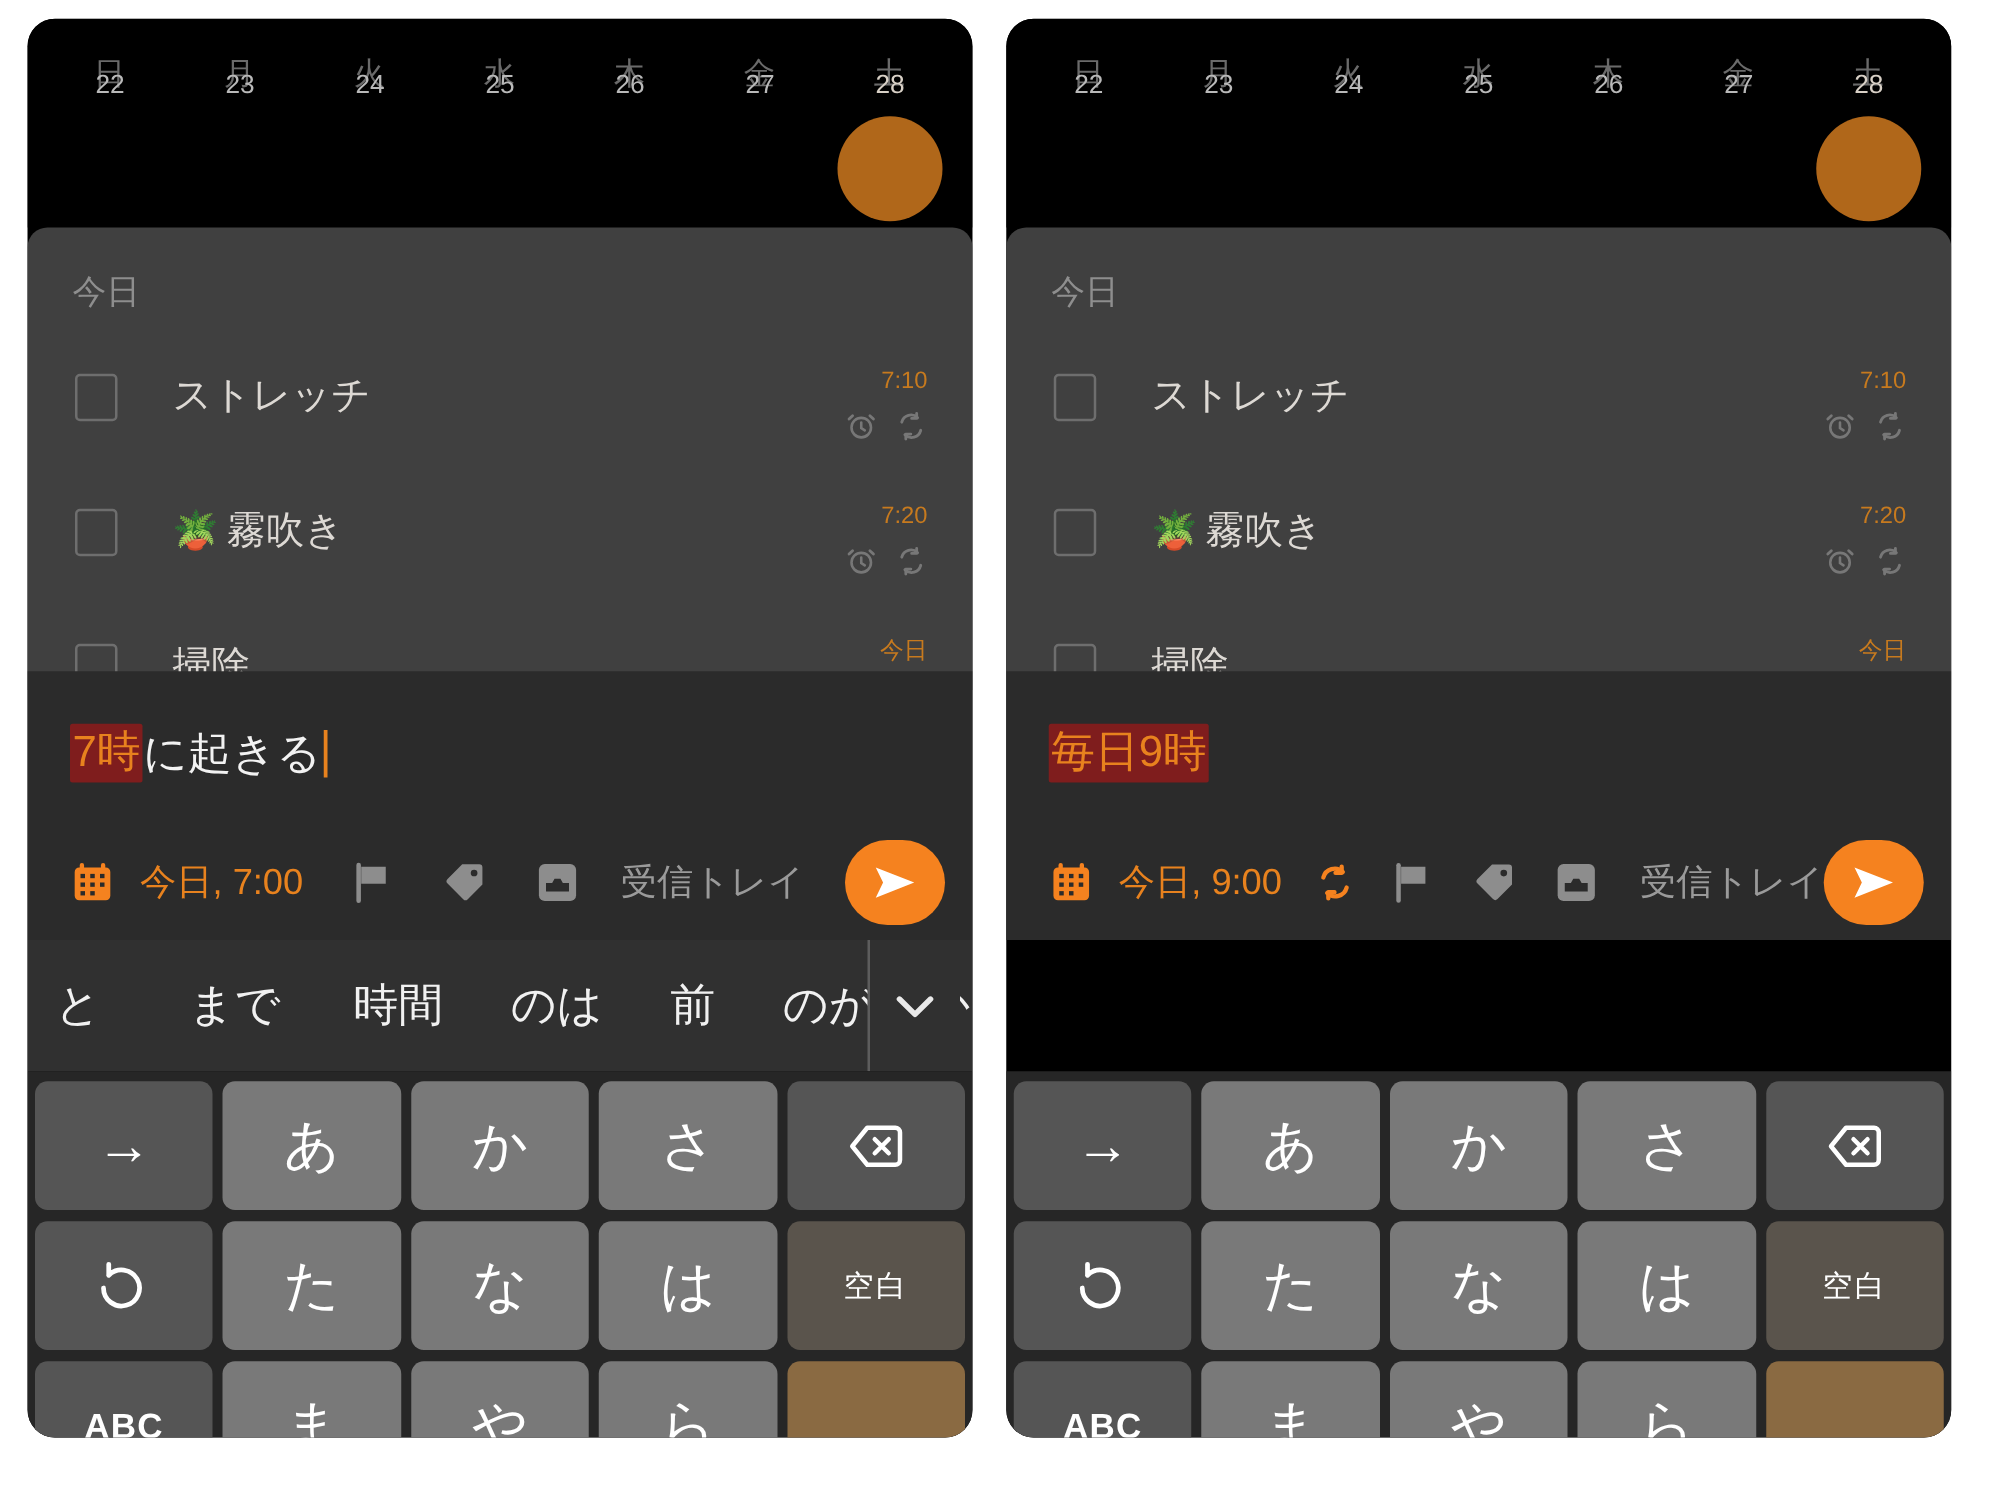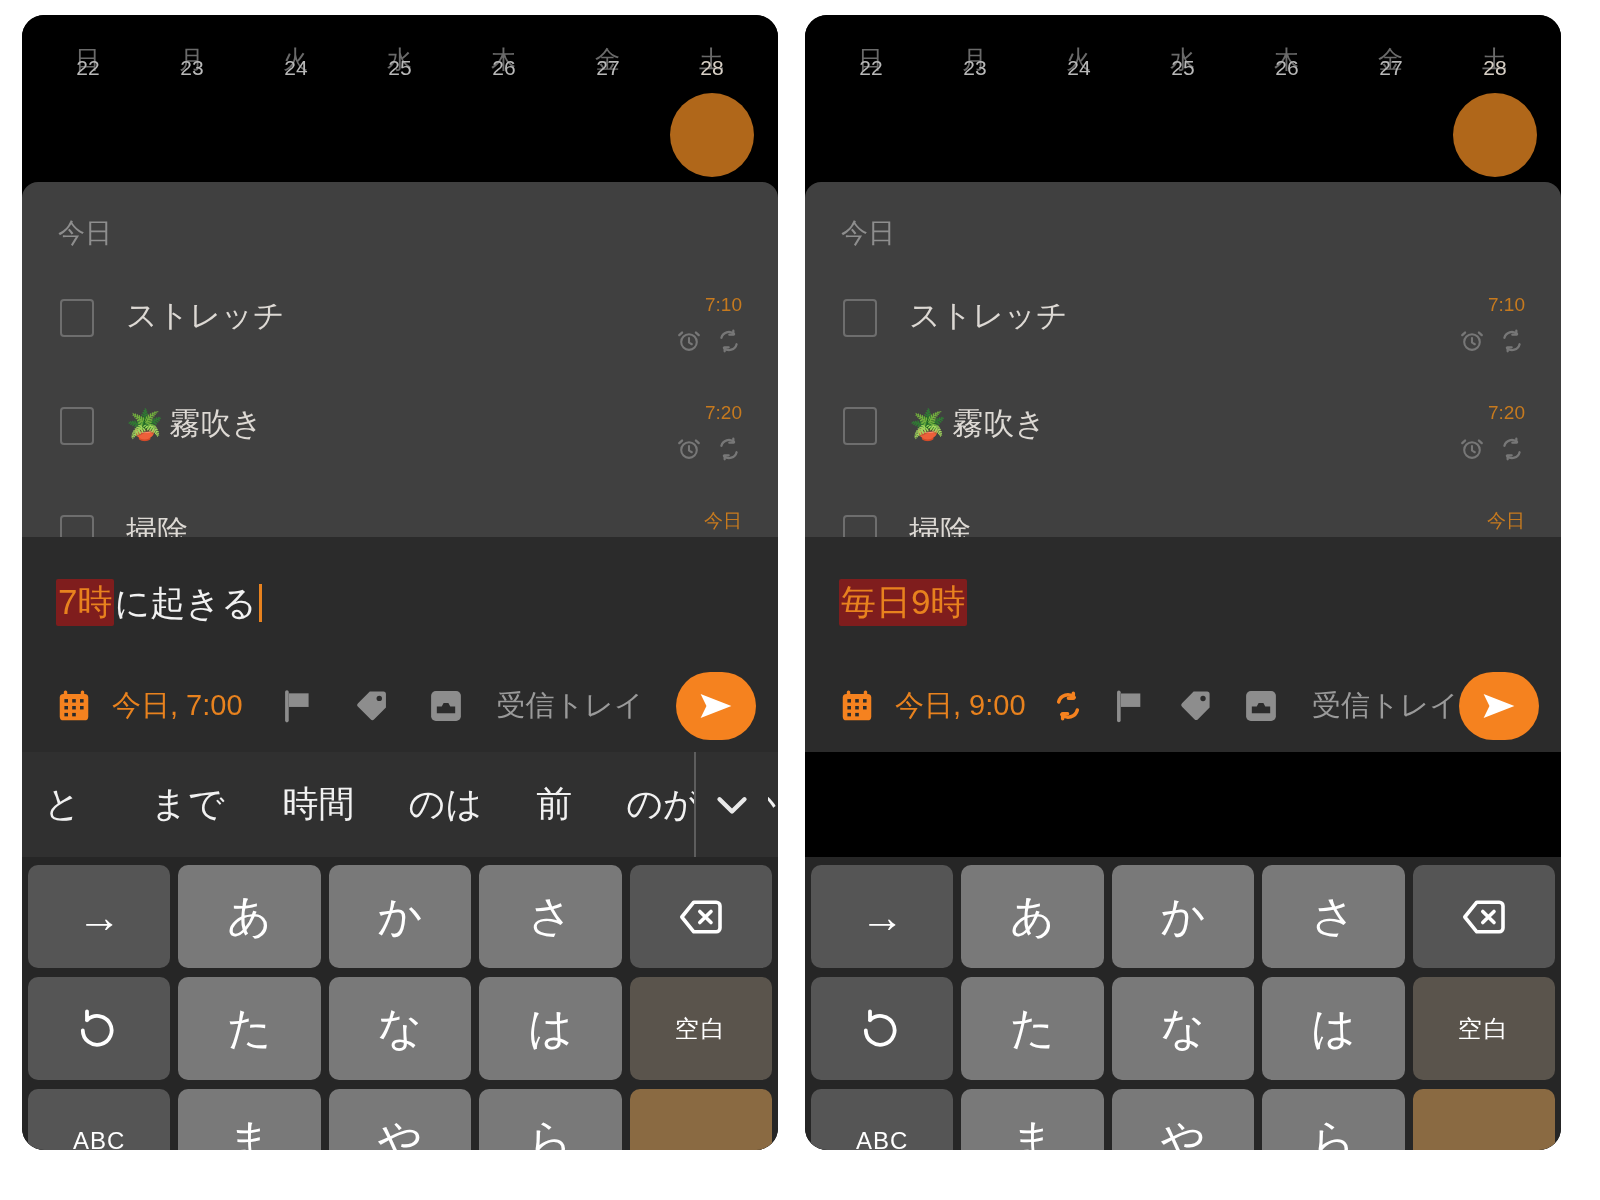--- a/index.html
+++ b/index.html
@@ -57,21 +57,21 @@
     height: 370px;
     overflow: hidden;
   }
   .section-label {
     color: #8e8e8e; font-size: 27px;
     padding: 33px 0 0 36px;
   }
   .task-row {
     display: flex; align-items: flex-start;
     padding: 0 36px 0 38px;
-    height: 102px; position: relative;
+    height: 102px; position: relative; gap: 12px;
   }
   .task-row.r1 { margin-top: 44px; }
   .task-row.r2 { margin-top: 6px; }
   .task-row.r3 { margin-top: 6px; }
   .checkbox {
     width: 30px; height: 34px; flex: 0 0 auto;
     border: 2px solid #6e6e6e; border-radius: 4px;
     margin-top: 4px;
   }
   .task-title {
@@ -162,21 +162,21 @@
     box-sizing: border-box; z-index: 3;
   }
   .kbrow { display:flex; gap: 8px; margin-bottom: 9px; height: 103px; }
   .key {
     flex: 1; border-radius: 10px;
     display:flex; align-items:center; justify-content:center;
     color:#ffffff; font-size: 44px;
     background:#797979;
   }
   .key.fn { background:#555555; }
-  .key.abc { font-size: 24px; letter-spacing: 1px; }
+  .key.abc { font-size: 28px; letter-spacing: 1px; font-weight: bold; }
   .key.enter { background:#8a6a42; }
   .key.space { background:#5a544c; font-size:24px; letter-spacing:2px; }
 </style>
 </head>
 <body>
 
 <div class="stage">
 
   <div class="phone left">
 

